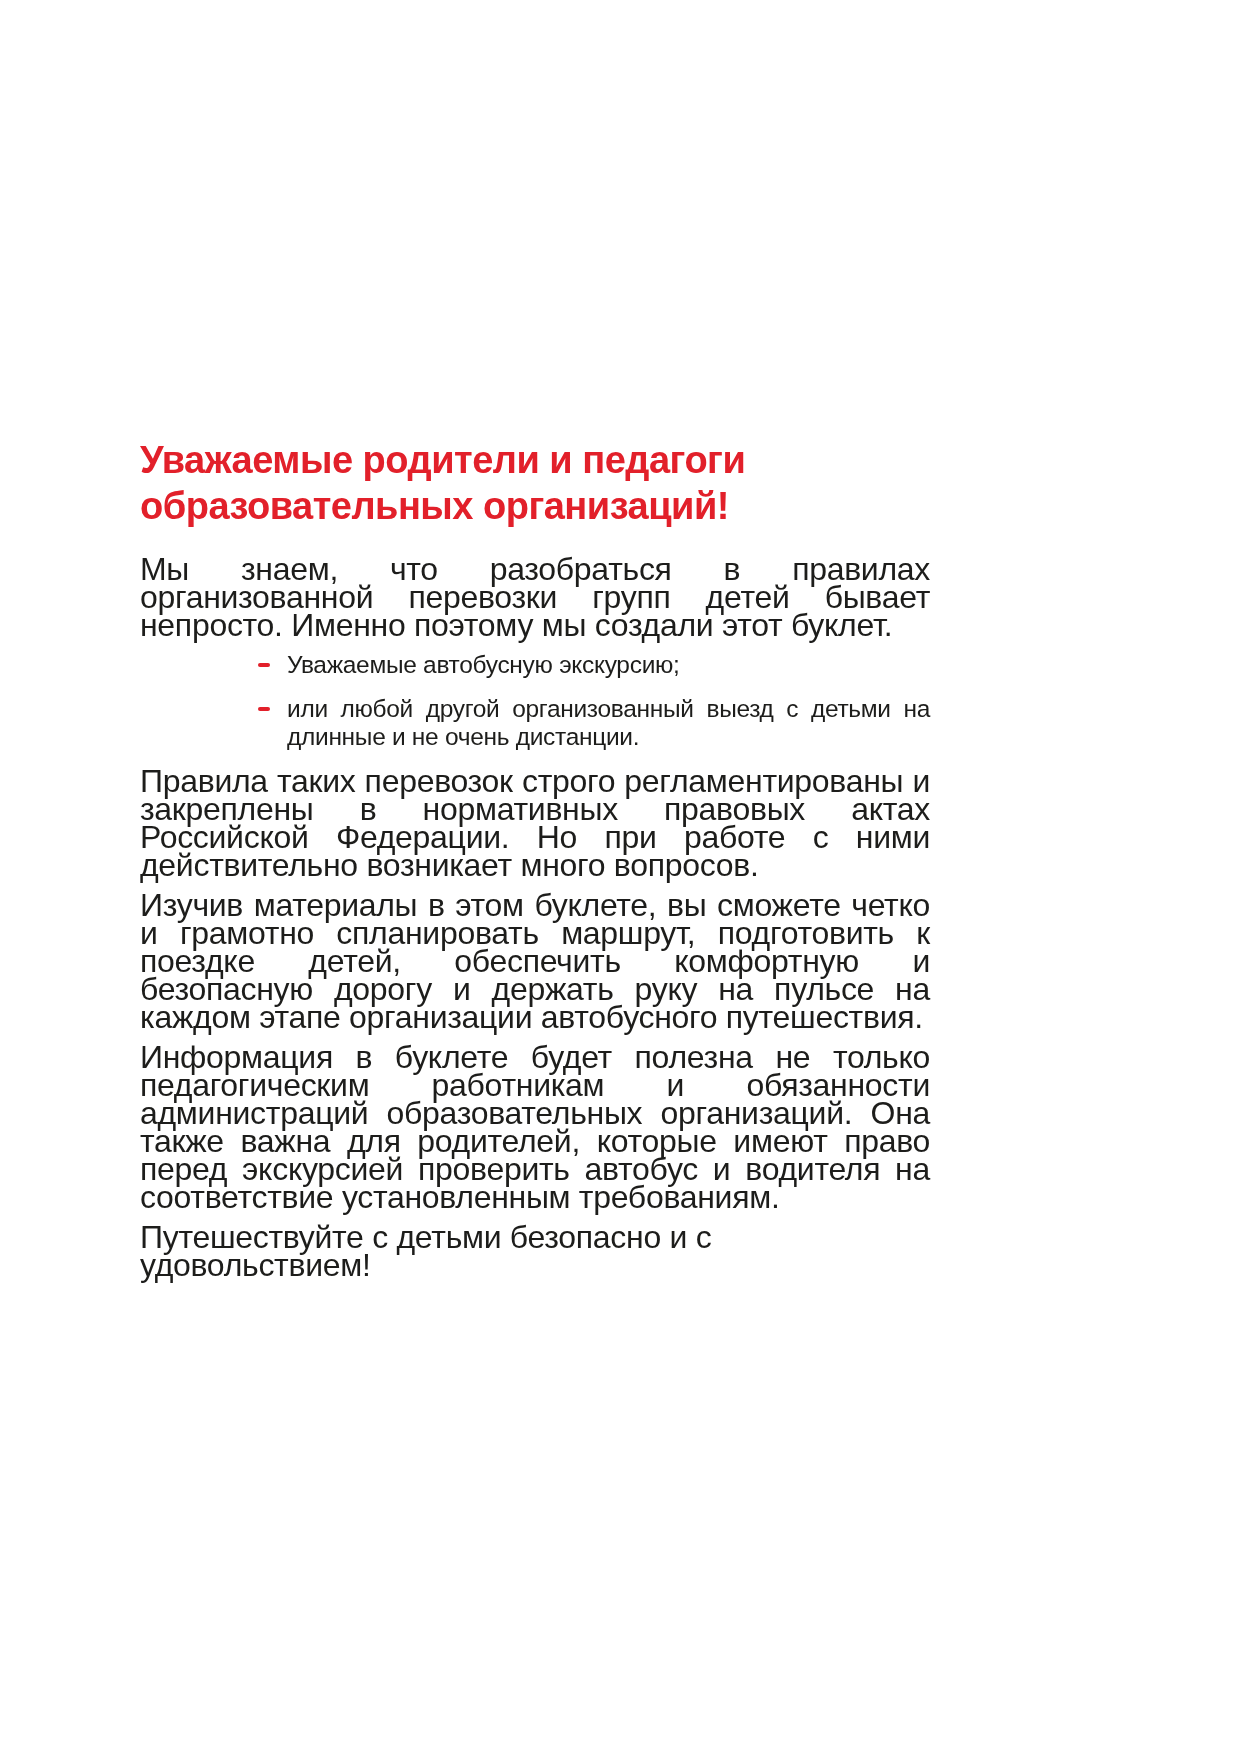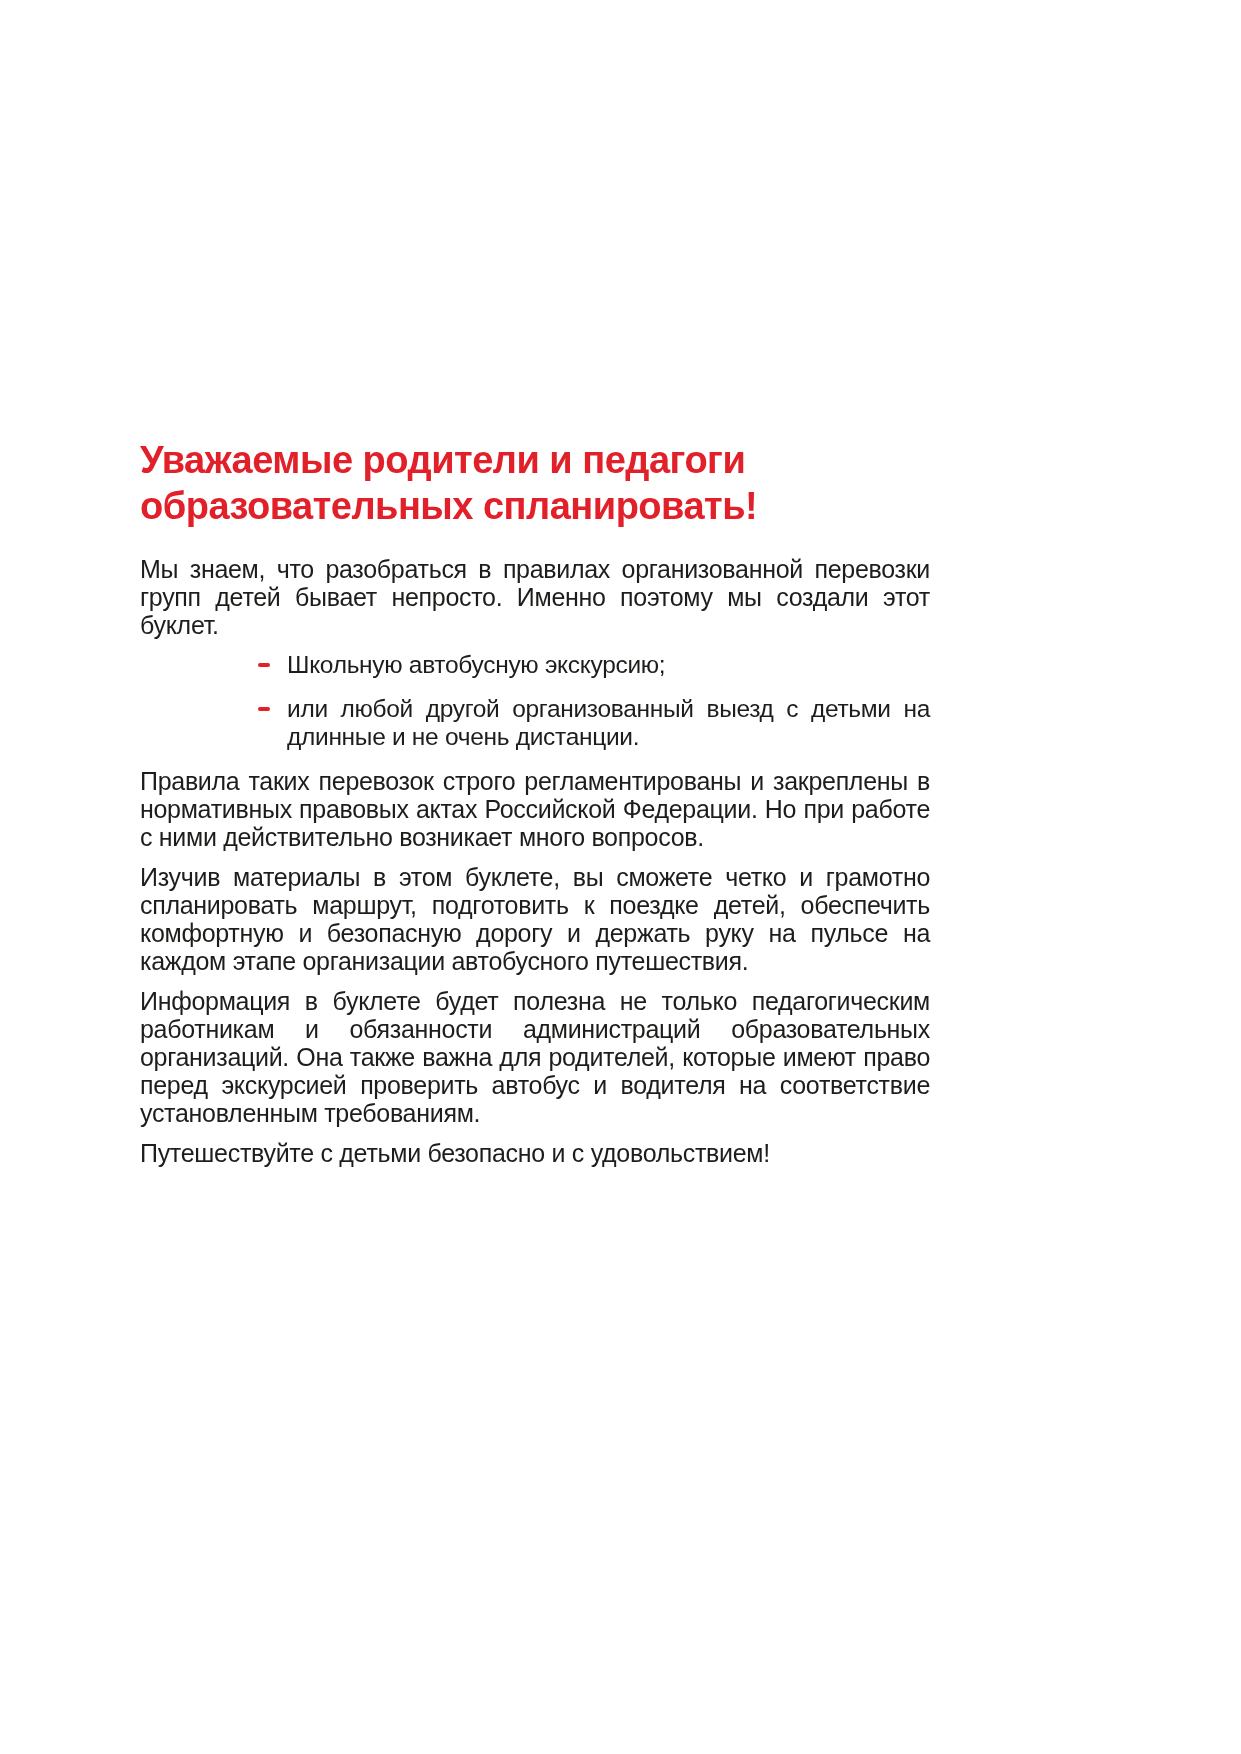--- a/index.html
+++ b/index.html
@@ -27,21 +27,21 @@
     margin:0 0 26px 0;
     font-size:38px;
     line-height:46px;
     font-weight:700;
     letter-spacing:-0.5px;
     color:var(--accent-red);
   }
   h1.title span{display:block;}
   p.body-par{
     margin:0 0 12px 0;
-    font-size:25px;
+    font-size:32px;
     line-height:28px;
     letter-spacing:-0.3px;
     text-align:justify;
     color:var(--body-text);
   }
   p.closing{
     text-align:left;
     margin-bottom:0;
   }
   ul.dash-list{
@@ -91,30 +91,30 @@
 </style>
 </head>
 <body>
 
 <div class="page">
 
   <div class="content">
 
     <h1 class="title">
       <span>Уважаемые родители и педагоги</span>
-      <span>образовательных спланировать!</span>
+      <span>образовательных организаций!</span>
     </h1>
 
     <p class="body-par">Мы знаем, что разобраться в правилах организованной перевозки групп детей бывает непросто. Именно поэтому мы создали этот буклет.</p>
 
 
     <ul class="dash-list">
       <li>
         <span class="dash-marker"></span>
-        <span>Школьную автобусную экскурсию;</span>
+        <span>Уважаемые автобусную экскурсию;</span>
       </li>
       <li>
         <span class="dash-marker"></span>
         <span>или любой другой организованный выезд с детьми на длинные и не очень дистанции.</span>
       </li>
     </ul>
 
     <p class="body-par">Правила таких перевозок строго регламентированы и закреплены в нормативных правовых актах Российской Федерации. Но при работе с ними действительно возникает много вопросов.</p>
 
 

